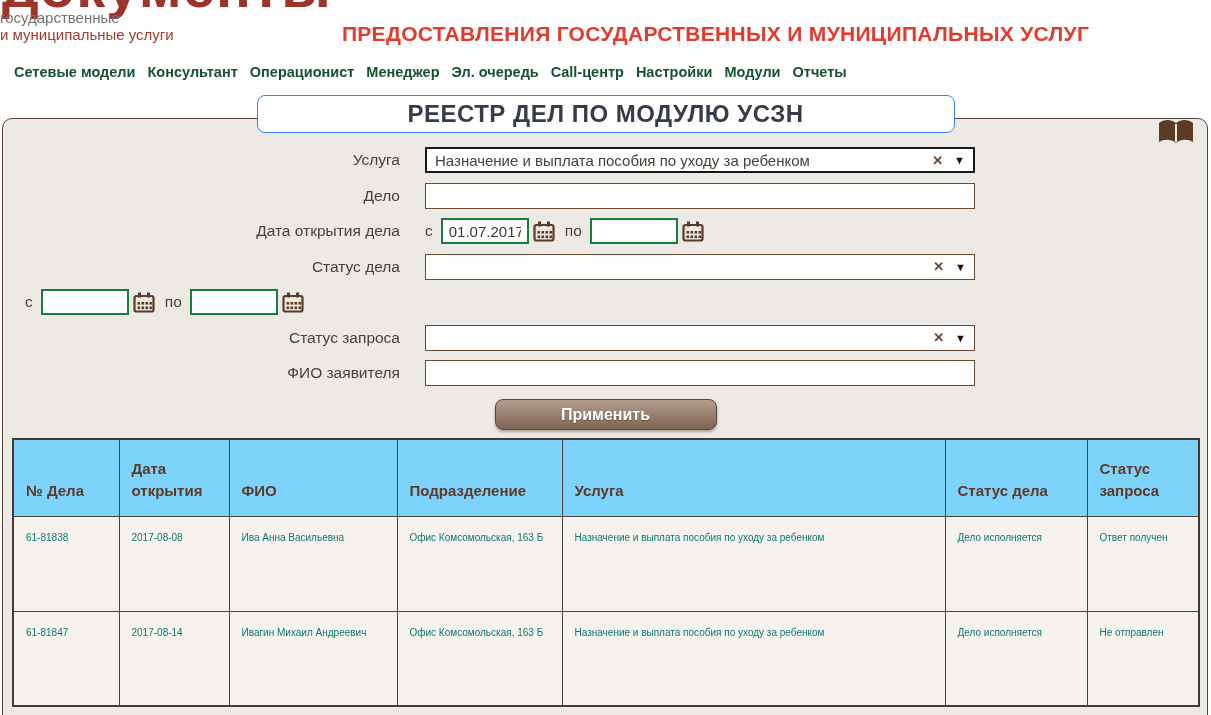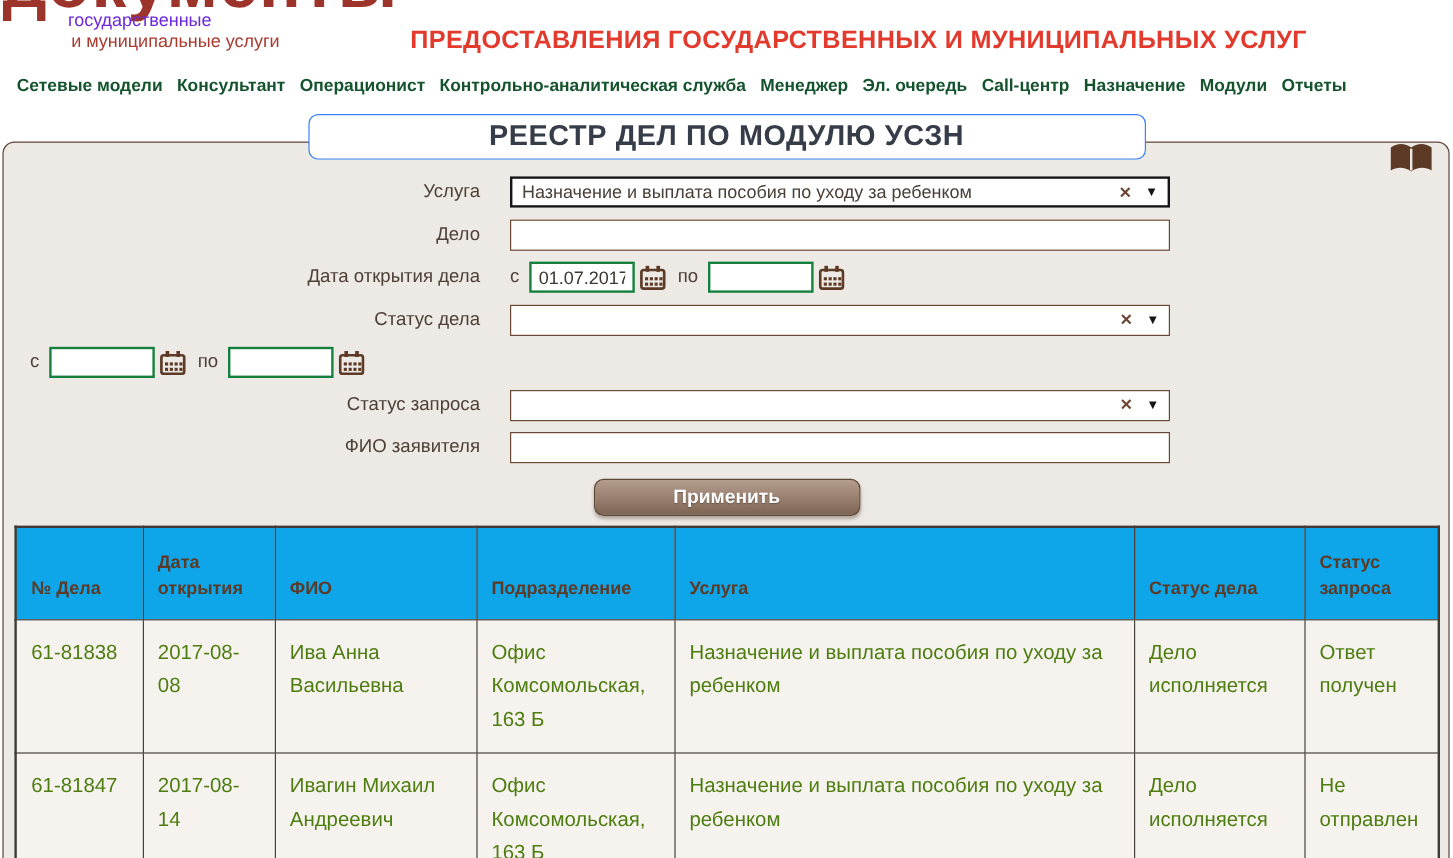--- a/index.html
+++ b/index.html
@@ -4,23 +4,23 @@
 <style>
   * { margin:0; padding:0; box-sizing:border-box; }
   html,body { width:1211px; height:715px; overflow:hidden; background:#fff;
               font-family:"Liberation Sans", sans-serif; }
   .page { position:relative; width:1211px; height:715px; }
 
   
   .logo { position:absolute; left:0; top:0; width:240px; height:50px; cursor:pointer; }
   .logo-word { position:absolute; left:2px; top:-47px; font-size:58px; font-weight:bold;
                color:#9d342b; letter-spacing:1px; white-space:nowrap; }
-  .logo-tag1 { position:absolute; left:0; top:9px;  width:233px; text-align:center;
-               font-size:15px; color:#6d28d9; }
-  .logo-tag2 { position:absolute; left:0; top:26px; width:233px; text-align:right;
+  .logo-tag1 { position:absolute; left:0; top:9px;  width:233px; text-align:left;
+               font-size:15px; color:#737373; }
+  .logo-tag2 { position:absolute; left:0; top:26px; width:233px; text-align:left;
                font-size:15px; color:#a93a2d; }
   .red-title { position:absolute; left:250px; right:30px; top:22px; text-align:center;
                font-size:21px; font-weight:bold; color:#e23b2e; letter-spacing:.3px;
                white-space:nowrap; }
 
   
   .menu { position:absolute; left:14px; top:64px; display:flex; gap:12px;
           white-space:nowrap; }
   .menu a { font-size:14.5px; font-weight:bold; color:#14532d; text-decoration:none;
             cursor:pointer; }
@@ -61,45 +61,44 @@
                font-weight:bold; font-size:16px; cursor:pointer;
                box-shadow:0 2px 3px rgba(60,40,25,.35); text-shadow:0 1px 1px rgba(0,0,0,.3);
                font-family:"Liberation Sans", sans-serif; }
 
   
   .table-wrap { position:absolute; left:12px; right:13px; top:438px; z-index:1; }
   table { width:100%; border-collapse:collapse; table-layout:fixed;
           border:2px solid #413b36; background:#f6f3ef; }
   th, td { border:1px solid #4a433d; }
   th { height:77px; vertical-align:bottom; text-align:left; padding:8px 12px 13px;
-       font-size:15px; font-weight:bold; color:#5d3a26; background:#0ea5e9; line-height:1.5; }
-  td { height:95px; vertical-align:top; padding:13px 12px; font-size:17px;
-       color:#4d7c0f; line-height:1.65; }
+       font-size:15px; font-weight:bold; color:#5d3a26; background:#7dd3fc; line-height:1.5; }
+  td { height:95px; vertical-align:top; padding:13px 12px; font-size:10px;
+       color:#0f766e; line-height:1.65; }
 </style>
 </head>
 <body>
 
 <div class="page">
 
   <div class="logo">
     <div class="logo-word">документы</div>
     <div class="logo-tag1">государственные</div>
     <div class="logo-tag2">и муниципальные услуги</div>
   </div>
   <div class="red-title">ПРЕДОСТАВЛЕНИЯ ГОСУДАРСТВЕННЫХ И МУНИЦИПАЛЬНЫХ УСЛУГ</div>
 
   <nav class="menu">
     <a>Сетевые модели</a>
     <a>Консультант</a>
     <a>Операционист</a>
-    <a>Контрольно-аналитическая служба</a>
     <a>Менеджер</a>
     <a>Эл. очередь</a>
     <a>Call-центр</a>
-    <a>Назначение</a>
+    <a>Настройки</a>
     <a>Модули</a>
     <a>Отчеты</a>
   </nav>
 
   <div class="panel"></div>
   <div class="title-box">РЕЕСТР ДЕЛ ПО МОДУЛЮ УСЗН</div>
   <div class="book">
     <svg width="38" height="27" viewBox="0 0 38 27">
       <path d="M2 4 C7 0 14 0 19 4 C24 0 31 0 36 4 L36 23 C31 20 24 20 19 24 C14 20 7 20 2 23 Z" fill="#5d3a26"></path>
       <path d="M19 5 L19 23" stroke="#edeae4" stroke-width="2" fill="none"></path>

